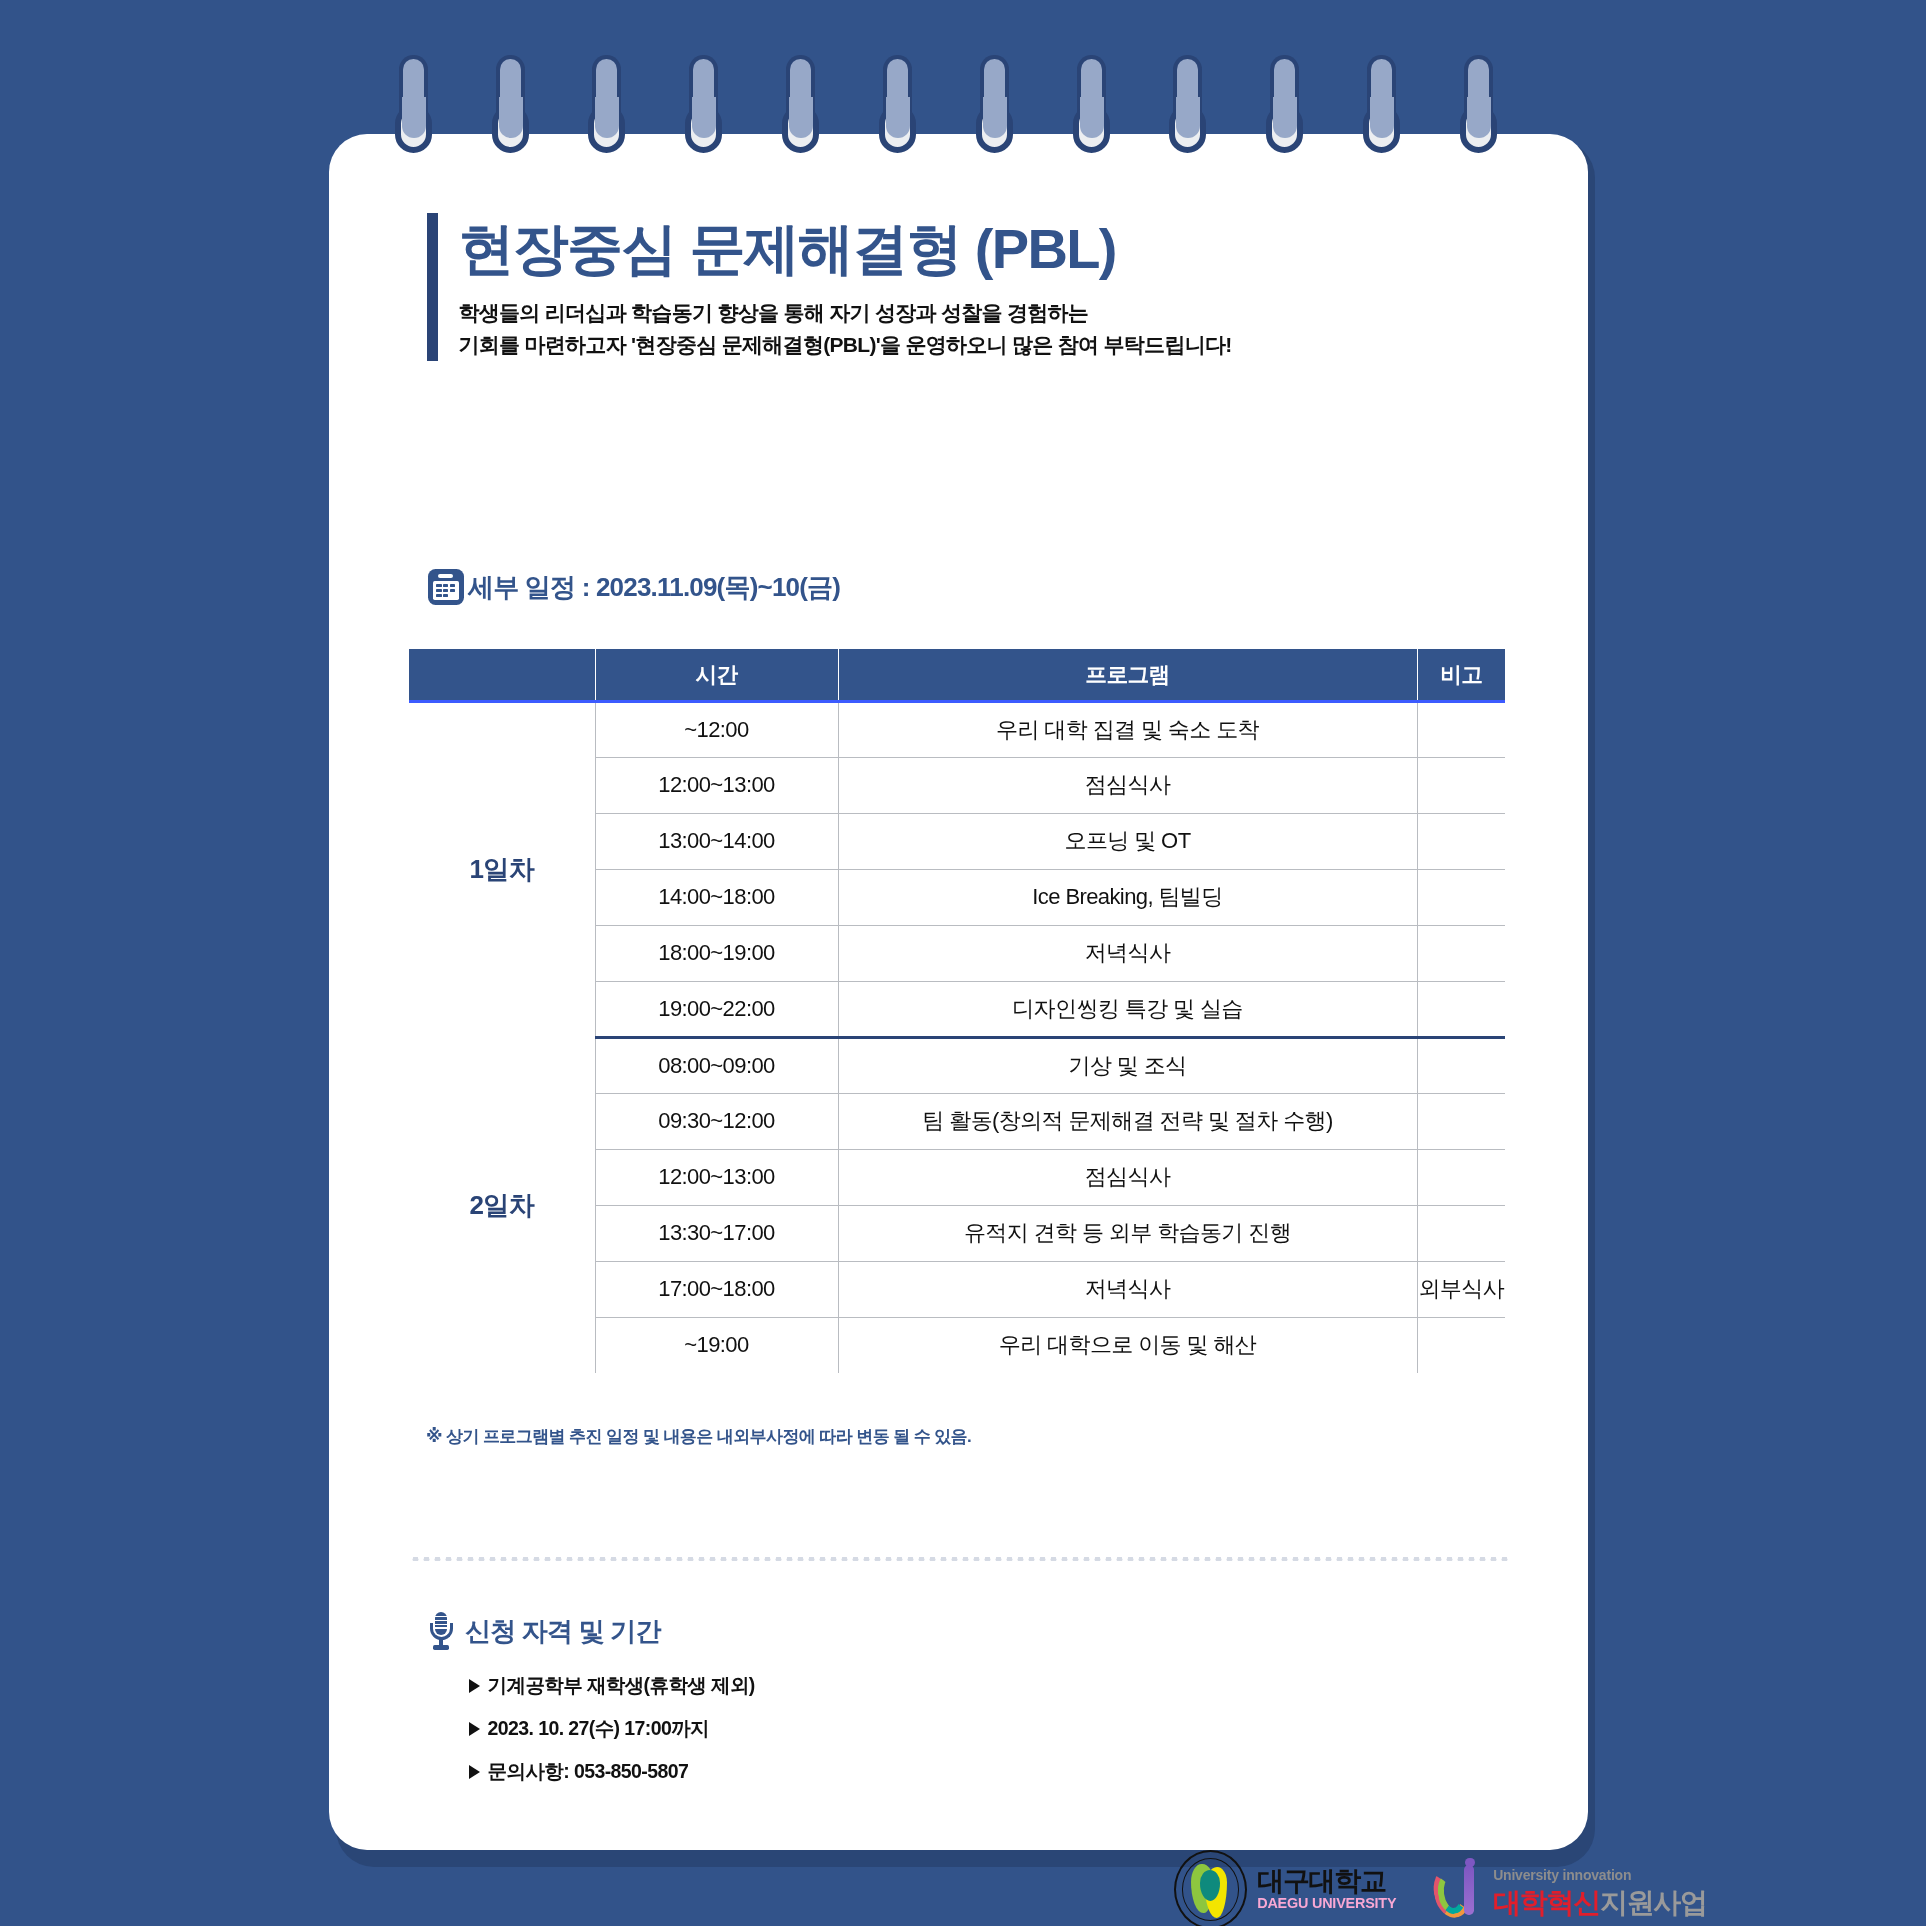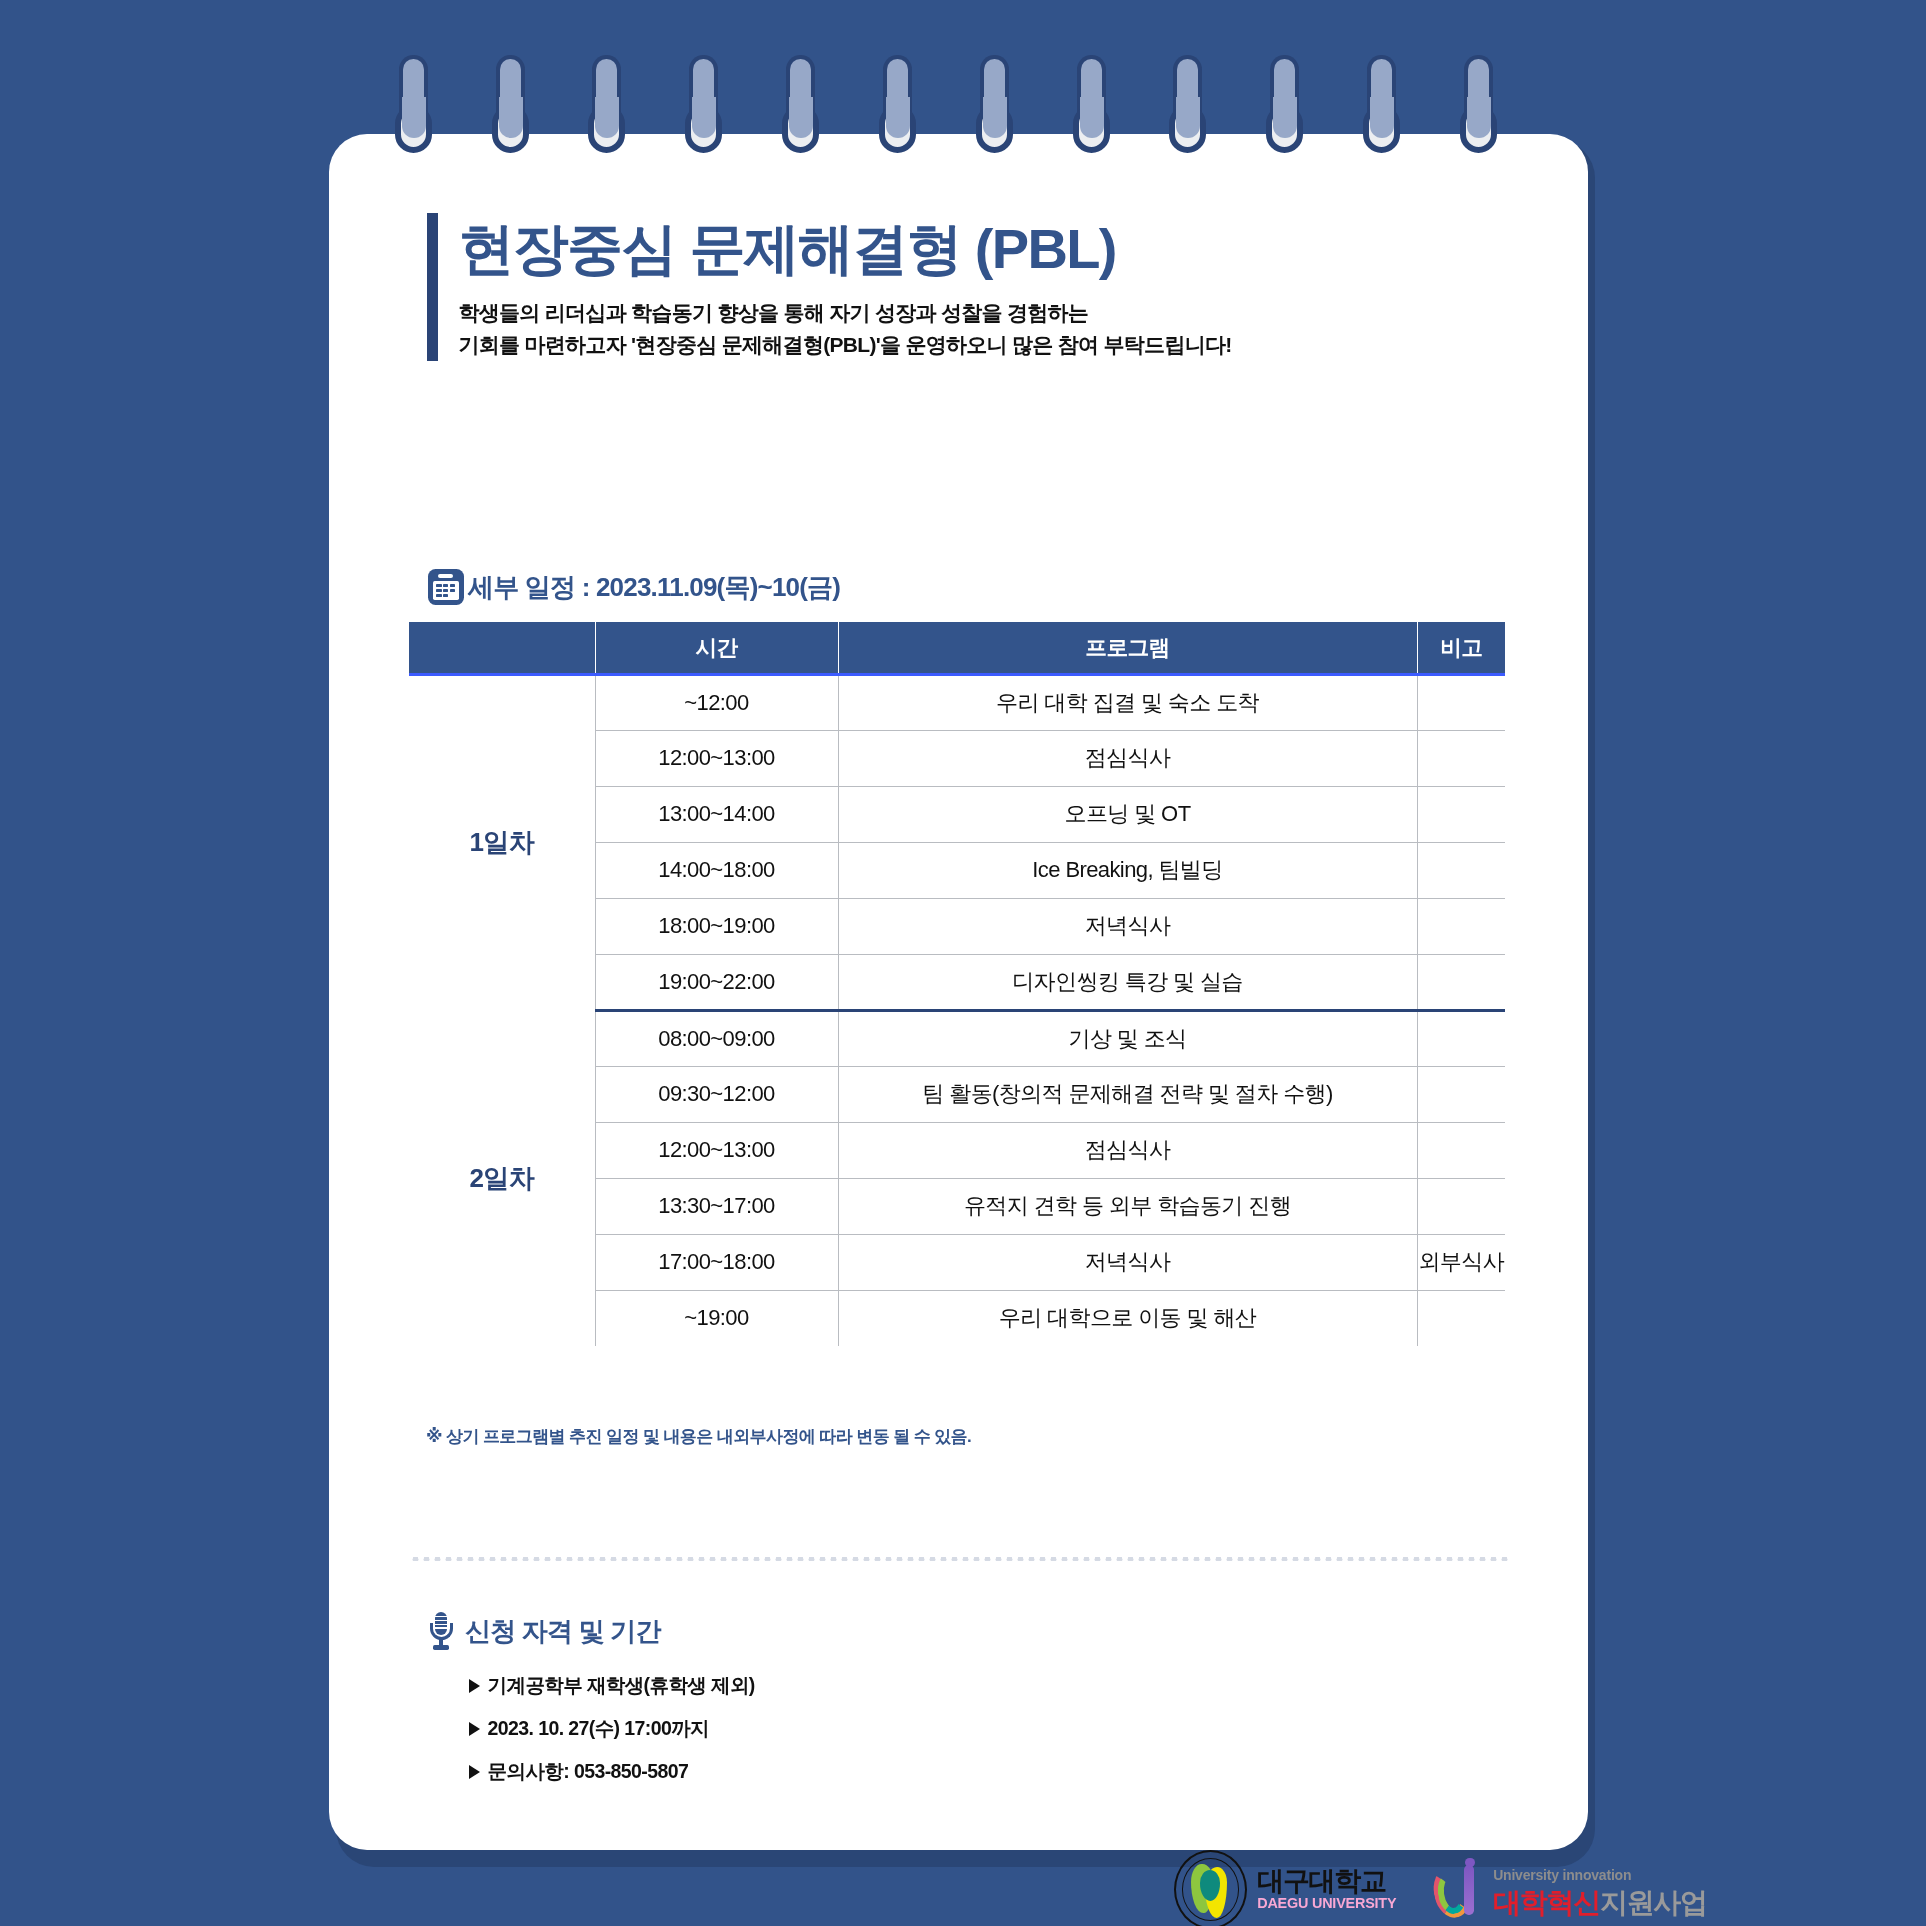--- a/index.html
+++ b/index.html
@@ -173,21 +173,21 @@
     font-weight: 900;
     color: #33548B;
     letter-spacing: -0.8px;
     white-space: nowrap;
   }
 
   
   #sched-table {
     position: absolute;
     left: 80px;
-    top: 488px;
+    top: 515px;
     width: 1096px;
     border-collapse: collapse;
     table-layout: fixed;
   }
   #sched-table col.c-day  { width: 186px; }
   #sched-table col.c-time { width: 243px; }
   #sched-table col.c-prog { width: 579px; }
   #sched-table col.c-note { width: 88px; }
 
   #sched-table thead th {

